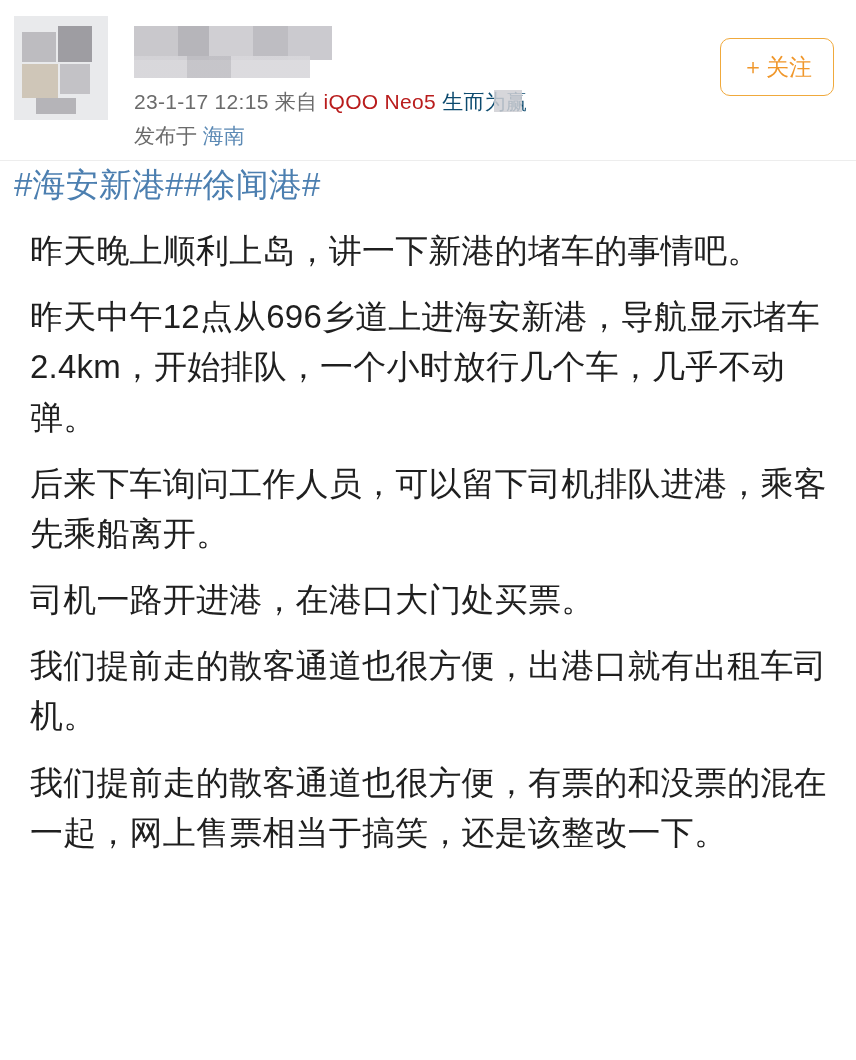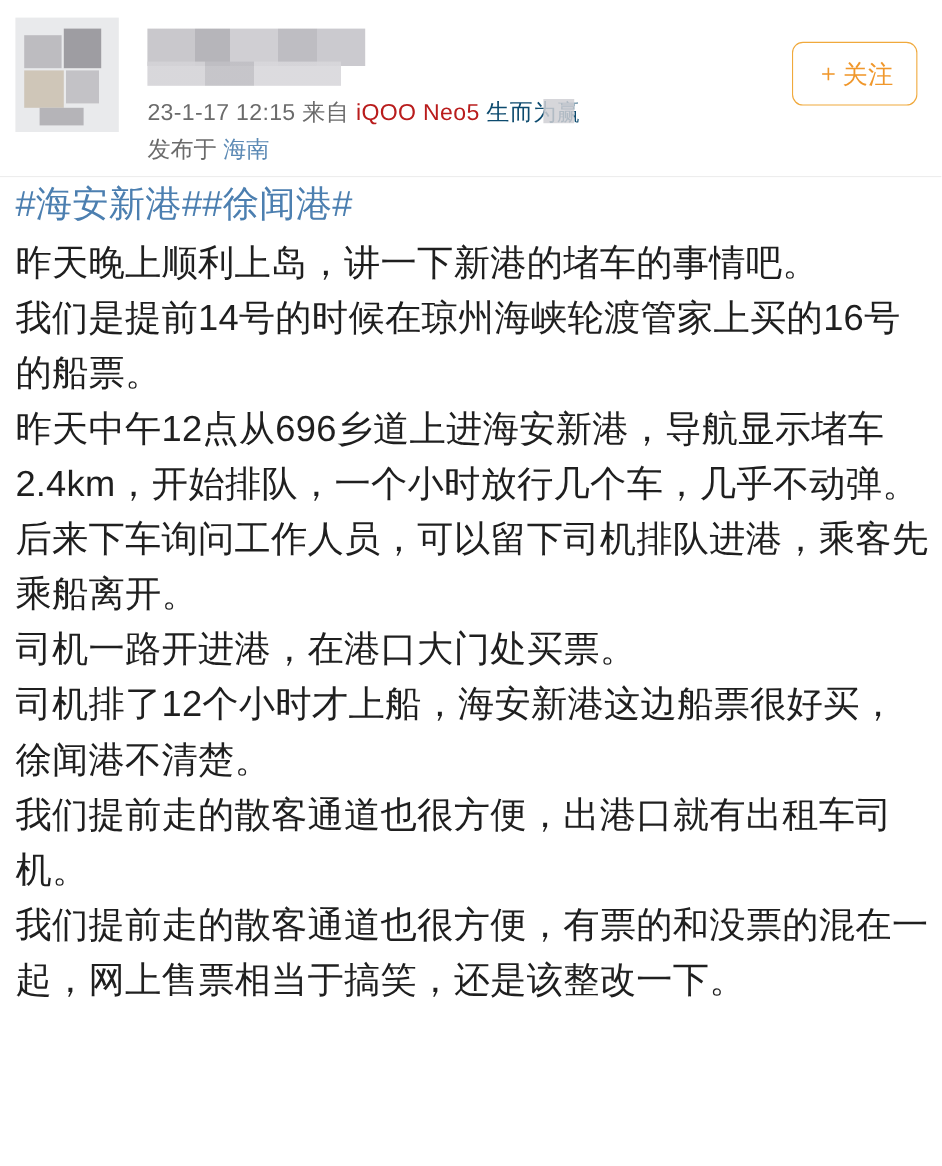--- a/index.html
+++ b/index.html
@@ -147,21 +147,21 @@
     font-size: 33px;
     line-height: 1.52;
     color: #1f1f1f;
     letter-spacing: .2px;
   }
   .topics {
     color: #4c7fb0;
     margin-bottom: 4px;
   }
   .para {
-    margin: 0;
+    margin: 16px;
     padding: 0;
   }
 </style>
 </head>
 <body>
 
 <div class="post">
 
   <div class="header">
 
@@ -192,22 +192,20 @@
       <span class="plus">＋</span>
       <span>关注</span>
     </div>
   </div>
 
   <div class="divider"></div>
 
   <div class="content">
     <div class="topics">#海安新港##徐闻港#</div>
     <p class="para">昨天晚上顺利上岛，讲一下新港的堵车的事情吧。</p>
-    <p class="para">我们是提前14号的时候在琼州海峡轮渡管家上买的16号的船票。</p>
     <p class="para">昨天中午12点从696乡道上进海安新港，导航显示堵车2.4km，开始排队，一个小时放行几个车，几乎不动弹。</p>
     <p class="para">后来下车询问工作人员，可以留下司机排队进港，乘客先乘船离开。</p>
     <p class="para">司机一路开进港，在港口大门处买票。</p>
-    <p class="para">司机排了12个小时才上船，海安新港这边船票很好买，徐闻港不清楚。</p>
     <p class="para">我们提前走的散客通道也很方便，出港口就有出租车司机。</p>
     <p class="para">我们提前走的散客通道也很方便，有票的和没票的混在一起，网上售票相当于搞笑，还是该整改一下。</p>
   </div>
 
 </div>
 
 </body></html>

